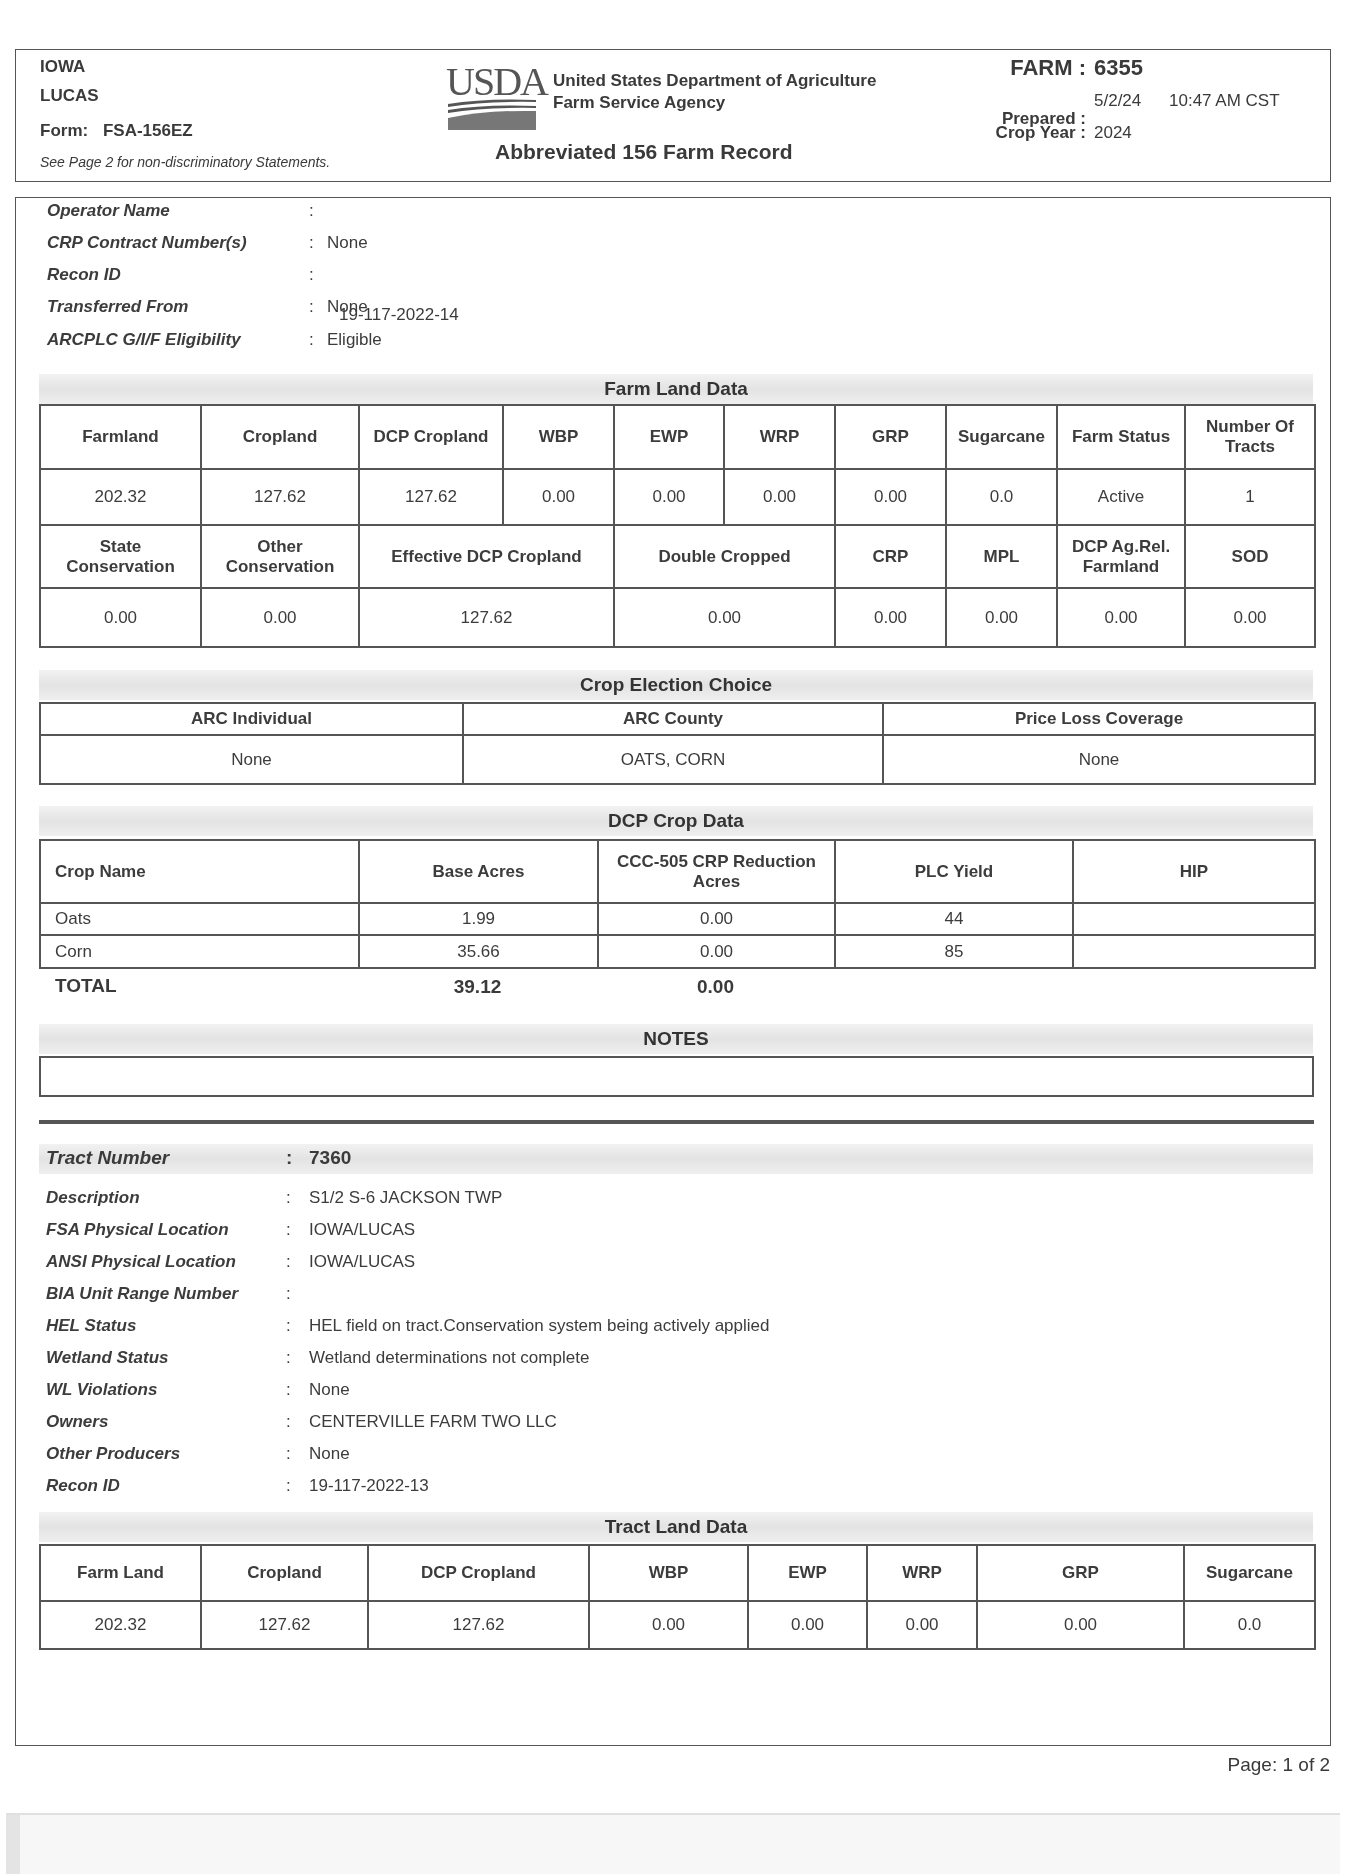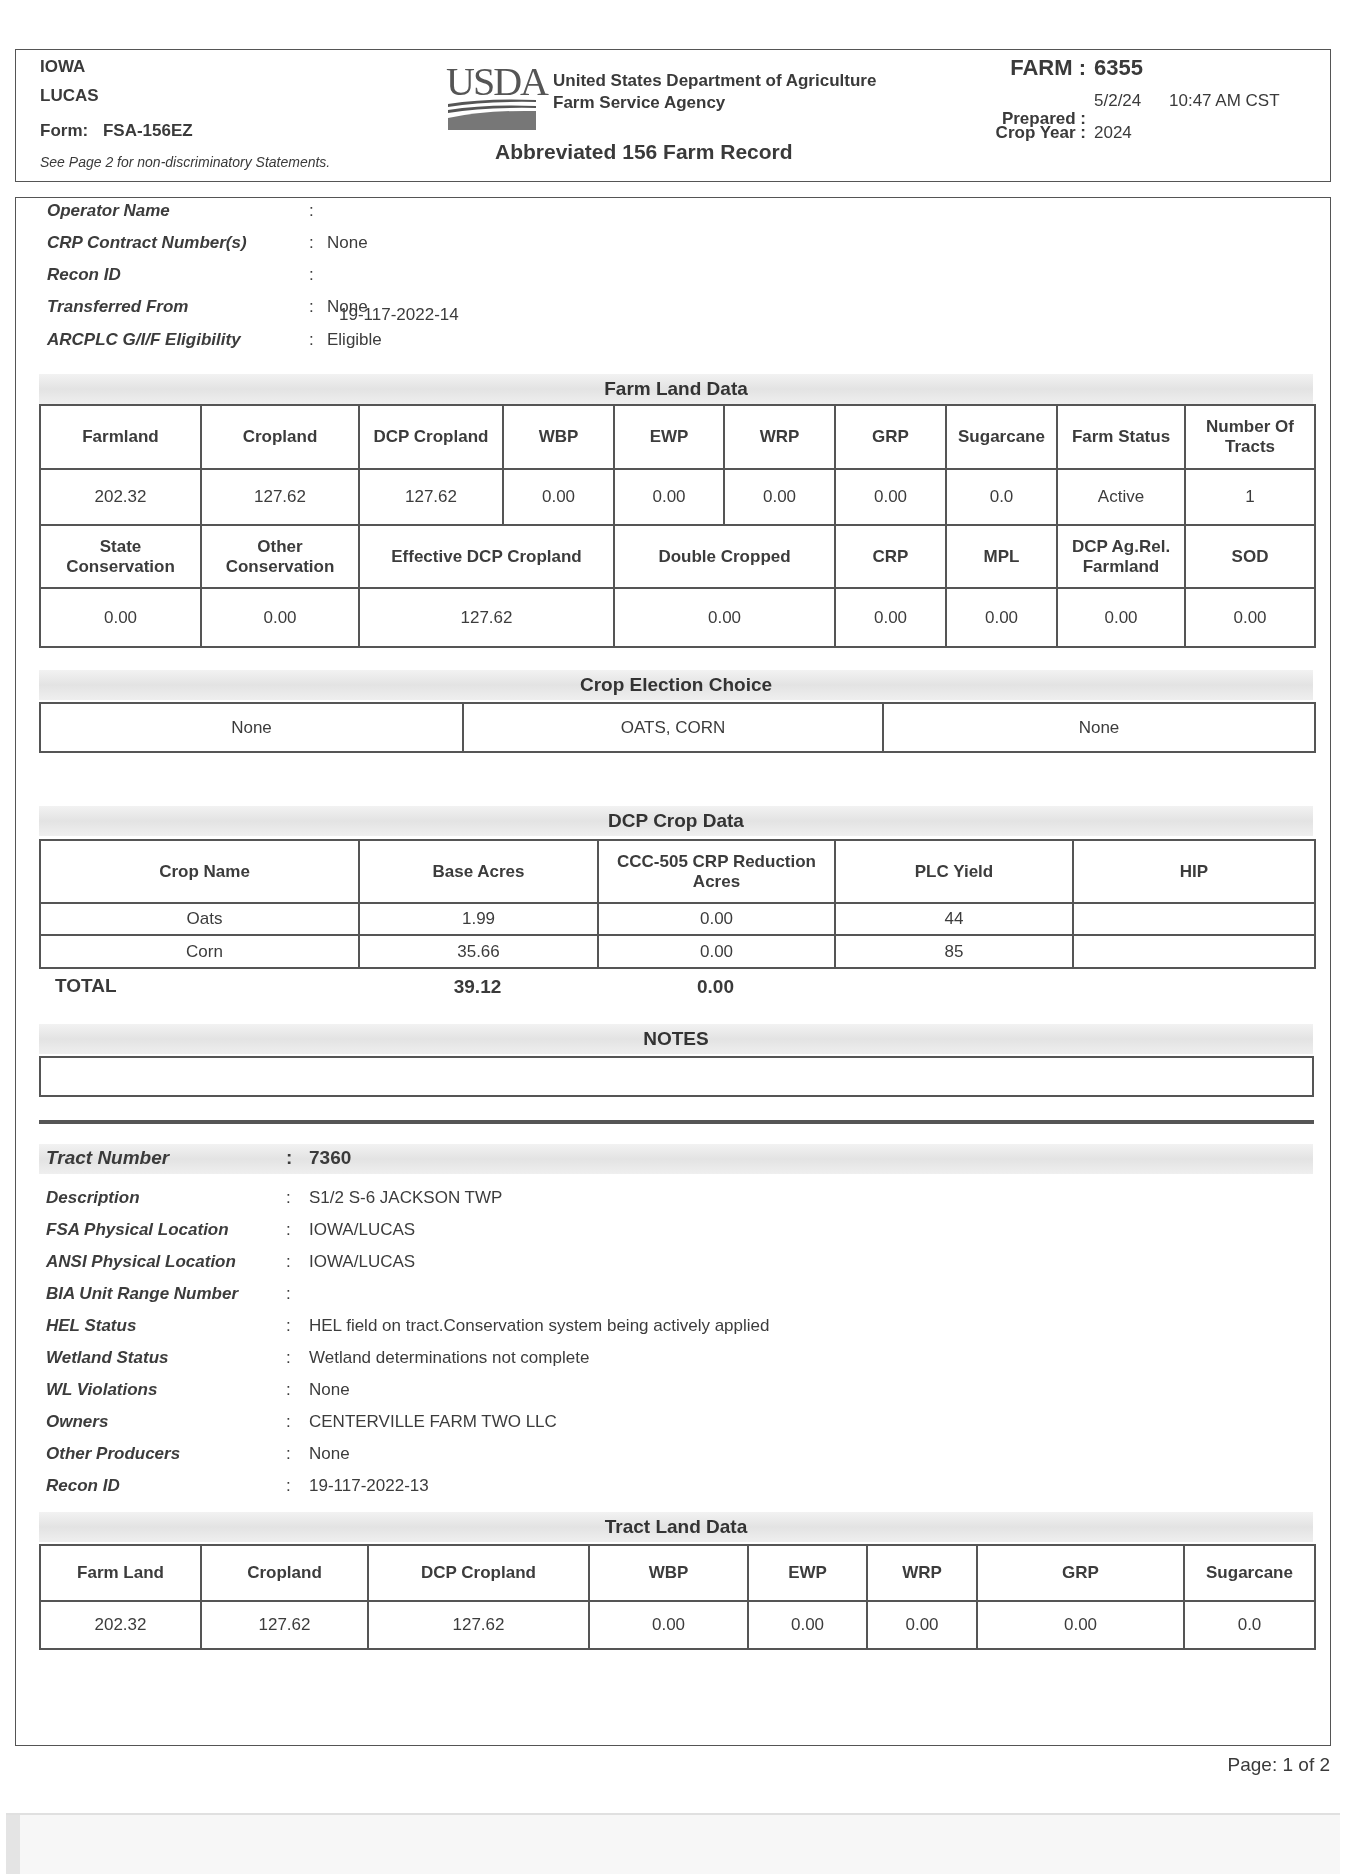--- a/index.html
+++ b/index.html
@@ -23,21 +23,21 @@
   }
   table.grid {
     position:absolute; border-collapse:collapse; table-layout:fixed;
     font-size:17px; color:#3c3c3c;
   }
   table.grid td {
     border:2px solid #555; text-align:center; vertical-align:middle;
     padding:0 4px; line-height:20px;
   }
   table.grid td.h { font-weight:bold; }
-  table.grid td.left { text-align:center; padding-left:14px; }
+  table.grid td.left { text-align:left; padding-left:14px; }
   .kv-row { position:absolute; height:24px; }
   .kv-row .k { position:absolute; left:0; white-space:nowrap;font-style:italic; }
   .kv-row .c { position:absolute; white-space:nowrap; }
   .kv-row .v { position:absolute; white-space:nowrap; }
 </style>
 </head>
 <body>
 
 <div class="box" style="left:15px;top:49px;width:1316px;height:133px;">
   <div class="abs b" style="left:24px;top:7px;font-size:17px;">IOWA</div>
@@ -166,20 +166,25 @@
 <div class="band" style="top:670px;">
   <div class="band-title">Crop Election Choice</div>
 </div>
 <table class="grid" style="left:39px;top:702px;width:1275px;">
   <colgroup>
       <col style="width:423px">
       <col style="width:420px">
       <col style="width:432px">
     </colgroup>
   <tbody>
+      <tr style="height:32px;">
+    <td class="h">ARC Individual</td>
+    <td class="h">ARC County</td>
+    <td class="h">Price Loss Coverage</td>
+  </tr>
   <tr style="height:49px;">
     <td>None</td>
     <td>OATS, CORN</td>
     <td>None</td>
   </tr>
 </tbody>
   </table>
 
 <div class="band" style="top:806px;">
   <div class="band-title">DCP Crop Data</div>

